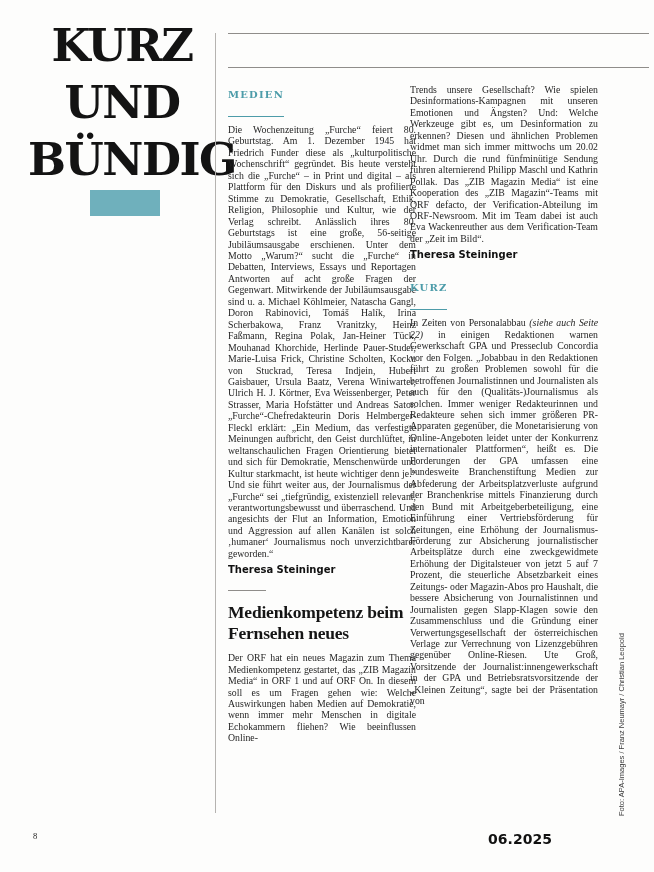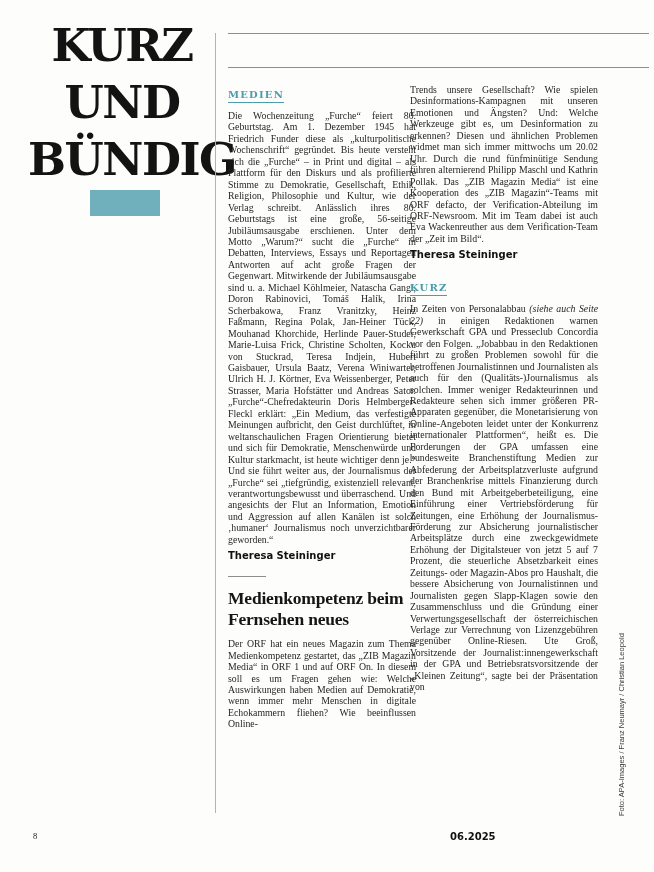--- a/index.html
+++ b/index.html
@@ -18,35 +18,35 @@
   .hrule.r1{top:33px;}
   .hrule.r2{top:67px;}
 
   
   .col{position:absolute;top:84px;width:188px;height:731px;overflow:hidden;color:#1f1f1f;}
   .col.mid{left:228px;}
   .col.right{left:410px;}
 
   .section-label{display:inline-block;font-family:"DejaVu Serif",serif;font-weight:bold;
     font-size:10px;letter-spacing:1.2px;color:#4d9ca9;border-bottom:1px solid #4d9ca9;
-    padding-bottom:2px;margin:0 0 7px 0;}
+    padding-bottom:16px;margin:0 0 7px 0;}
   h2{font-family:"Liberation Serif",serif;font-weight:bold;color:#151515;
     font-size:17.5px;line-height:20.5px;letter-spacing:-0.2px;margin:0 0 9px 0;}
   p.body{font-size:9.8px;line-height:11.45px;text-align:justify;margin:0;
     hyphens:auto;-webkit-hyphens:auto;}
   p.body .ital{font-style:italic;}
   .byline{font-family:"DejaVu Sans",sans-serif;font-weight:bold;font-size:10px;
     text-align:left;color:#111;margin:5px 0 0 0;}
   .short-rule{width:38px;height:1px;background:#8f8d8a;margin:15px 0 11px 0;}
   .sect-gap{margin-top:17px;}
 
   
   .folio{position:absolute;left:33px;top:831px;font-size:8.5px;color:#222;}
-  .issue{position:absolute;left:450px;top:831px;width:160px;text-align:left;
-    font-family:"DejaVu Sans",sans-serif;font-weight:bold;font-size:10px;color:#111;}
+  .issue{position:absolute;left:440px;top:831px;width:160px;text-align:center;
+    font-family:"DejaVu Sans",sans-serif;font-weight:bold;font-size:14px;color:#111;}
   .photo-credit{position:absolute;left:617px;top:556px;height:260px;
     writing-mode:vertical-rl;transform:rotate(180deg);white-space:nowrap;
     font-family:"Liberation Sans",sans-serif;font-size:7.5px;color:#3a3a3a;}
 </style>
 </head>
 <body>
 
 <div class="page">
 
   <div class="masthead">

